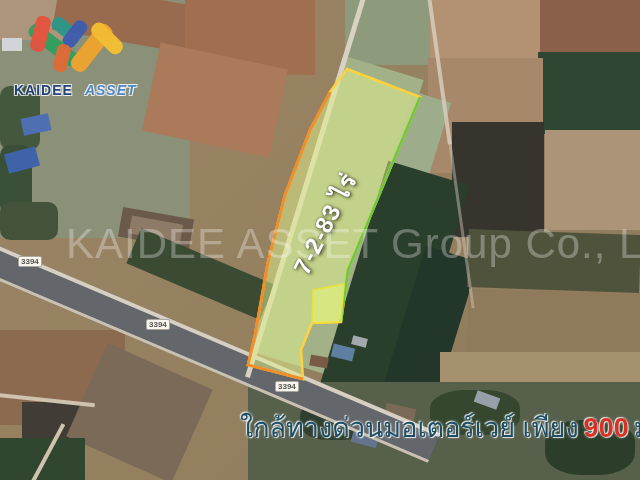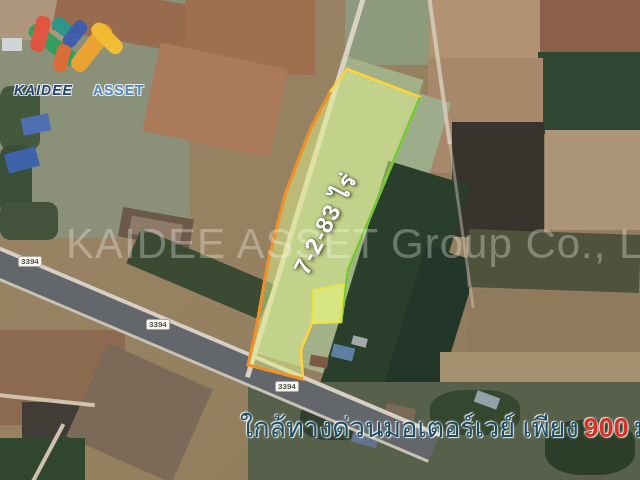--- a/index.html
+++ b/index.html
@@ -11,22 +11,22 @@
        color:#55544e;font-size:8px;line-height:9px;padding:0 2px;font-weight:bold;z-index:40;}
   #watermark{position:absolute;left:66px;top:220px;z-index:50;white-space:nowrap;
        font-size:42px;letter-spacing:1px;color:rgba(255,255,255,0.30);font-weight:400;}
   #plot-label{position:absolute;left:250px;top:204px;width:150px;text-align:center;z-index:45;
        transform:rotate(-63deg);color:#ffffff;font-weight:bold;font-size:24px;letter-spacing:1px;
        text-shadow:0 2px 4px rgba(30,30,10,0.8),0 0 2px rgba(0,0,0,0.55);white-space:nowrap;}
   #logo{position:absolute;left:14px;top:8px;width:110px;z-index:60;text-align:center;opacity:0.93;}
   #logo .brand{font-size:14px;font-weight:bold;letter-spacing:1px;white-space:nowrap;
        text-shadow:-1px -1px 0 rgba(255,255,255,.8),1px -1px 0 rgba(255,255,255,.8),
                    -1px 1px 0 rgba(255,255,255,.8),1px 1px 0 rgba(255,255,255,.8);}
-  #logo .brand .b1{color:#1d3f77;font-style:italic;}
-  #logo .brand .b2{color:#4a86c8;margin-left:20px;}
+  #logo .brand .b1{color:#1d3f77;}
+  #logo .brand .b2{color:#4a86c8;margin-left:12px;font-style:italic;}
   #banner{position:absolute;left:240px;right:8px;top:396px;z-index:70;text-align:center;}
   #banner-title{font-size:36px;font-weight:bold;color:#0e4a73;line-height:1.25;white-space:nowrap;
        text-shadow:-2px -2px 0 #fff,2px -2px 0 #fff,-2px 2px 0 #fff,2px 2px 0 #fff,
                    0 -3px 0 #fff,0 3px 0 #fff,-3px 0 0 #fff,3px 0 0 #fff,0 0 4px #fff;}
   #banner-sub{font-size:27px;color:#1d4e66;margin-top:10px;white-space:nowrap;
        text-shadow:0 0 3px rgba(255,255,255,.9),1px 1px 0 rgba(255,255,255,.7),
                    -1px -1px 0 rgba(255,255,255,.7);}
   #banner-sub .hl{color:#d63226;font-weight:bold;margin:0 5px;}
   #plot-svg{position:absolute;left:0;top:0;z-index:30;}
   .roadbar{position:absolute;transform-origin:top left;}

